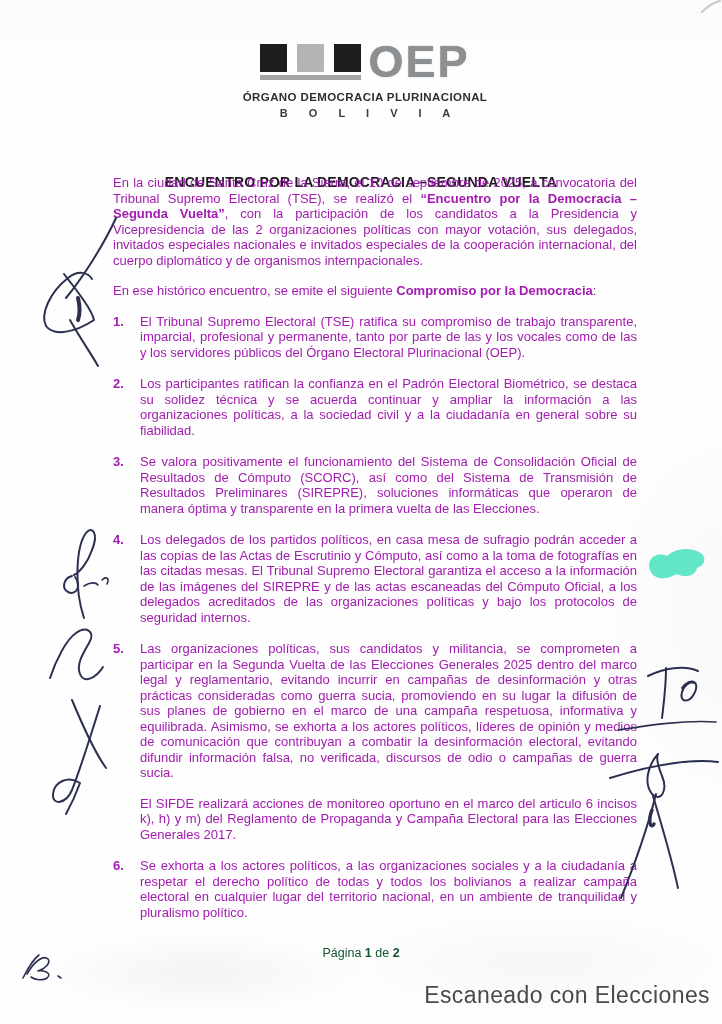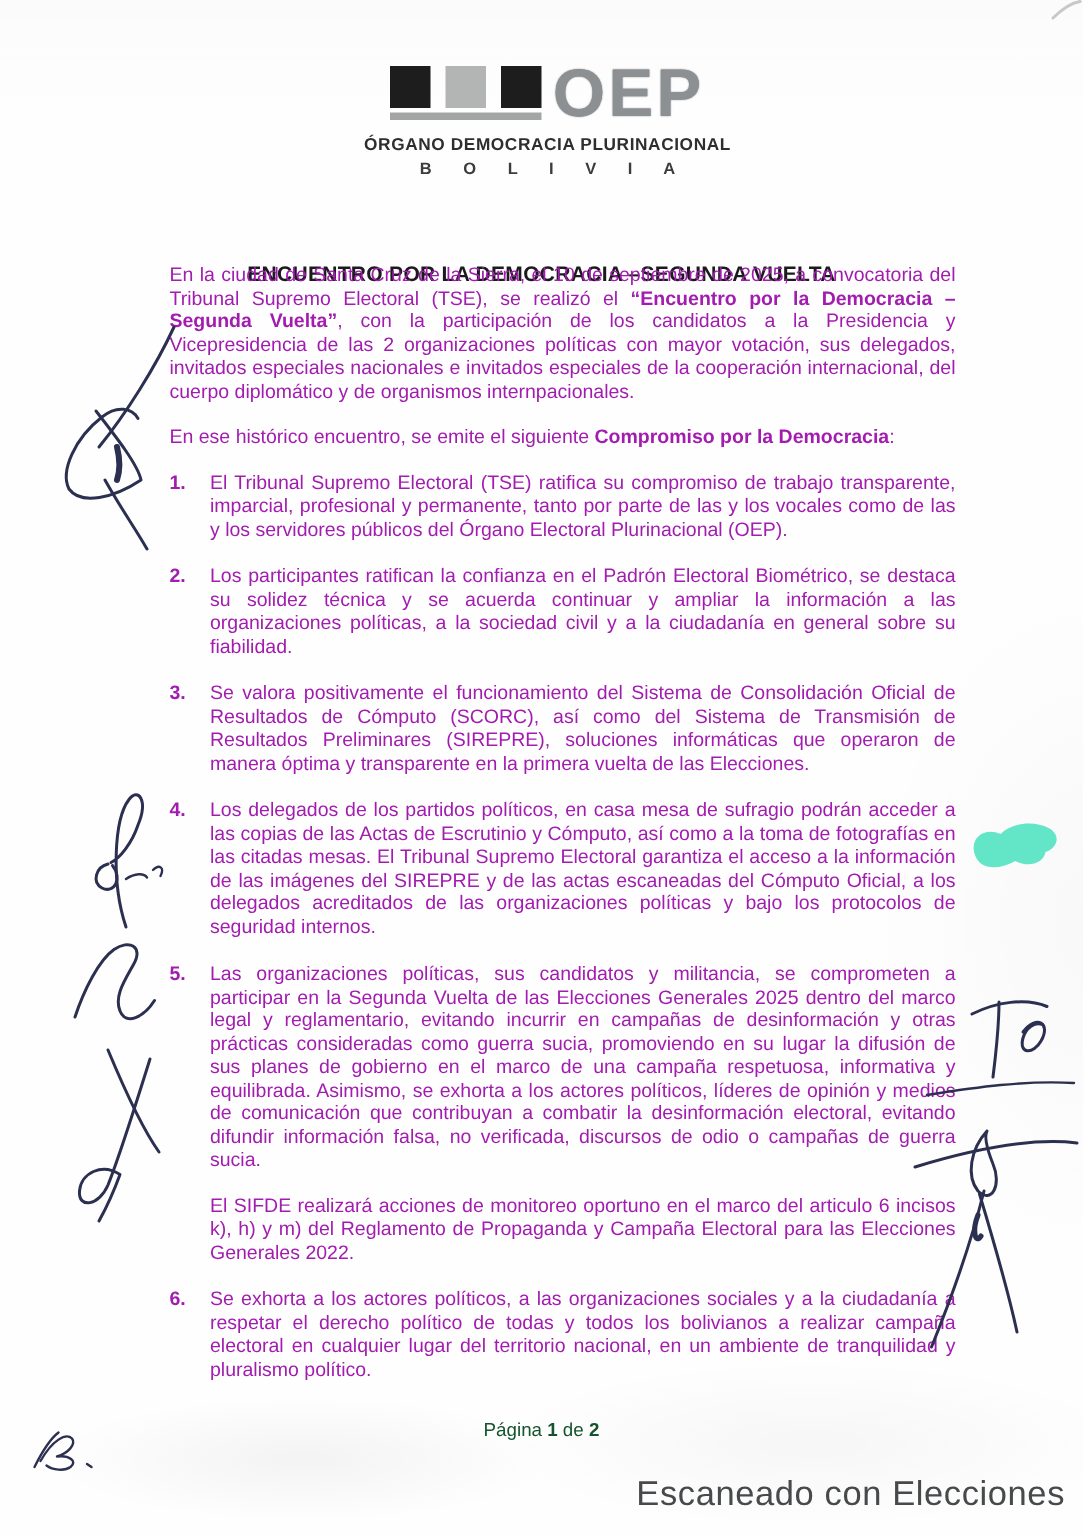--- a/index.html
+++ b/index.html
@@ -105,21 +105,21 @@
       <span class="txt">Se valora positivamente el funcionamiento del Sistema de Consolidación Oficial de Resultados de Cómputo (SCORC), así como del Sistema de Transmisión de Resultados Preliminares (SIREPRE), soluciones informáticas que operaron de manera óptima y transparente en la primera vuelta de las Elecciones.</span>
     </div>
     <div class="item">
       <span class="num">4.</span>
       <span class="txt">Los delegados de los partidos políticos, en casa mesa de sufragio podrán acceder a las copias de las Actas de Escrutinio y Cómputo, así como a la toma de fotografías en las citadas mesas. El Tribunal Supremo Electoral garantiza el acceso a la información de las imágenes del SIREPRE y de las actas escaneadas del Cómputo Oficial, a los delegados acreditados de las organizaciones políticas y bajo los protocolos de seguridad internos.</span>
     </div>
     <div class="item" style="margin-bottom:0;">
       <span class="num">5.</span>
       <span class="txt">Las organizaciones políticas, sus candidatos y militancia, se comprometen a participar en la Segunda Vuelta de las Elecciones Generales 2025 dentro del marco legal y reglamentario, evitando incurrir en campañas de desinformación y otras prácticas consideradas como guerra sucia, promoviendo en su lugar la difusión de sus planes de gobierno en el marco de una campaña respetuosa, informativa y equilibrada. Asimismo, se exhorta a los actores políticos, líderes de opinión y medios de comunicación que contribuyan a combatir la desinformación electoral, evitando difundir información falsa, no verificada, discursos de odio o campañas de guerra sucia.</span>
     </div>
-    <p class="subpara">El SIFDE realizará acciones de monitoreo oportuno en el marco del articulo 6 incisos k), h) y m) del Reglamento de Propaganda y Campaña Electoral para las Elecciones Generales 2022.</p>
+    <p class="subpara">El SIFDE realizará acciones de monitoreo oportuno en el marco del articulo 6 incisos k), h) y m) del Reglamento de Propaganda y Campaña Electoral para las Elecciones Generales 2017.</p>
     <div class="item">
       <span class="num">6.</span>
       <span class="txt">Se exhorta a los actores políticos, a las organizaciones sociales y a la ciudadanía a respetar el derecho político de todas y todos los bolivianos a realizar campaña electoral en cualquier lugar del territorio nacional, en un ambiente de tranquilidad y pluralismo político.</span>
     </div>
   </main>
 
   <footer class="page-footer"><span>Página </span><b>1</b><span> de </span><b>2</b></footer>
 
   <div class="camscanner">Escaneado con Elecciones</div>
 

